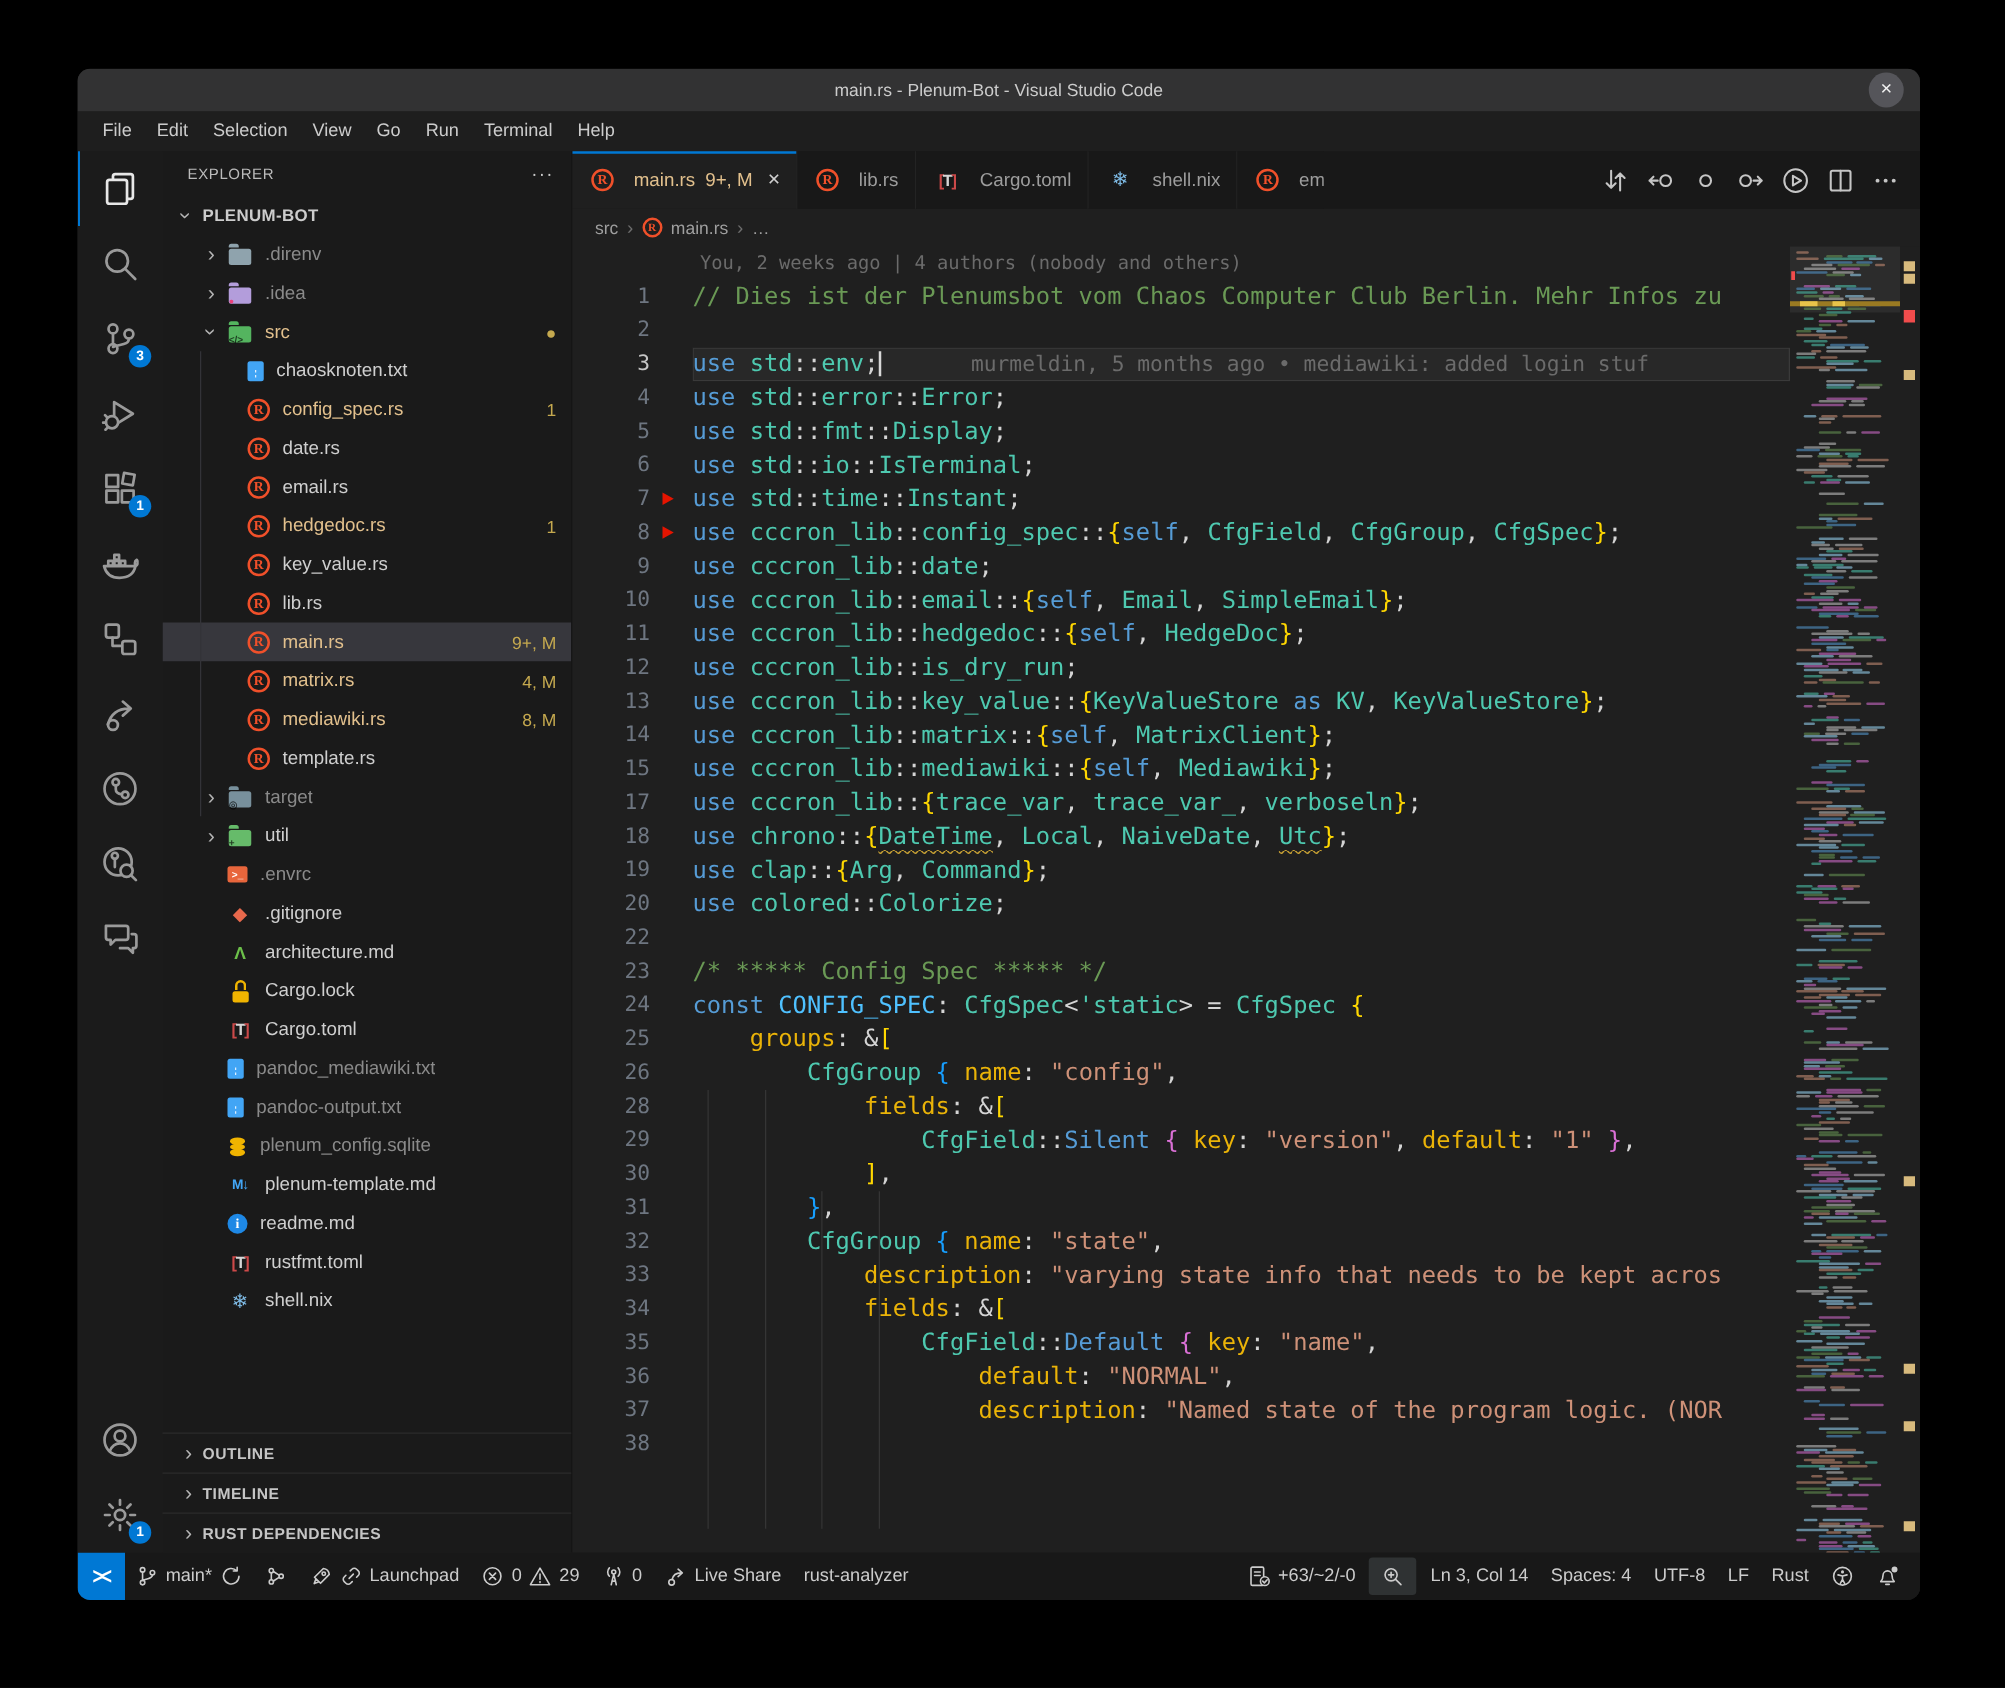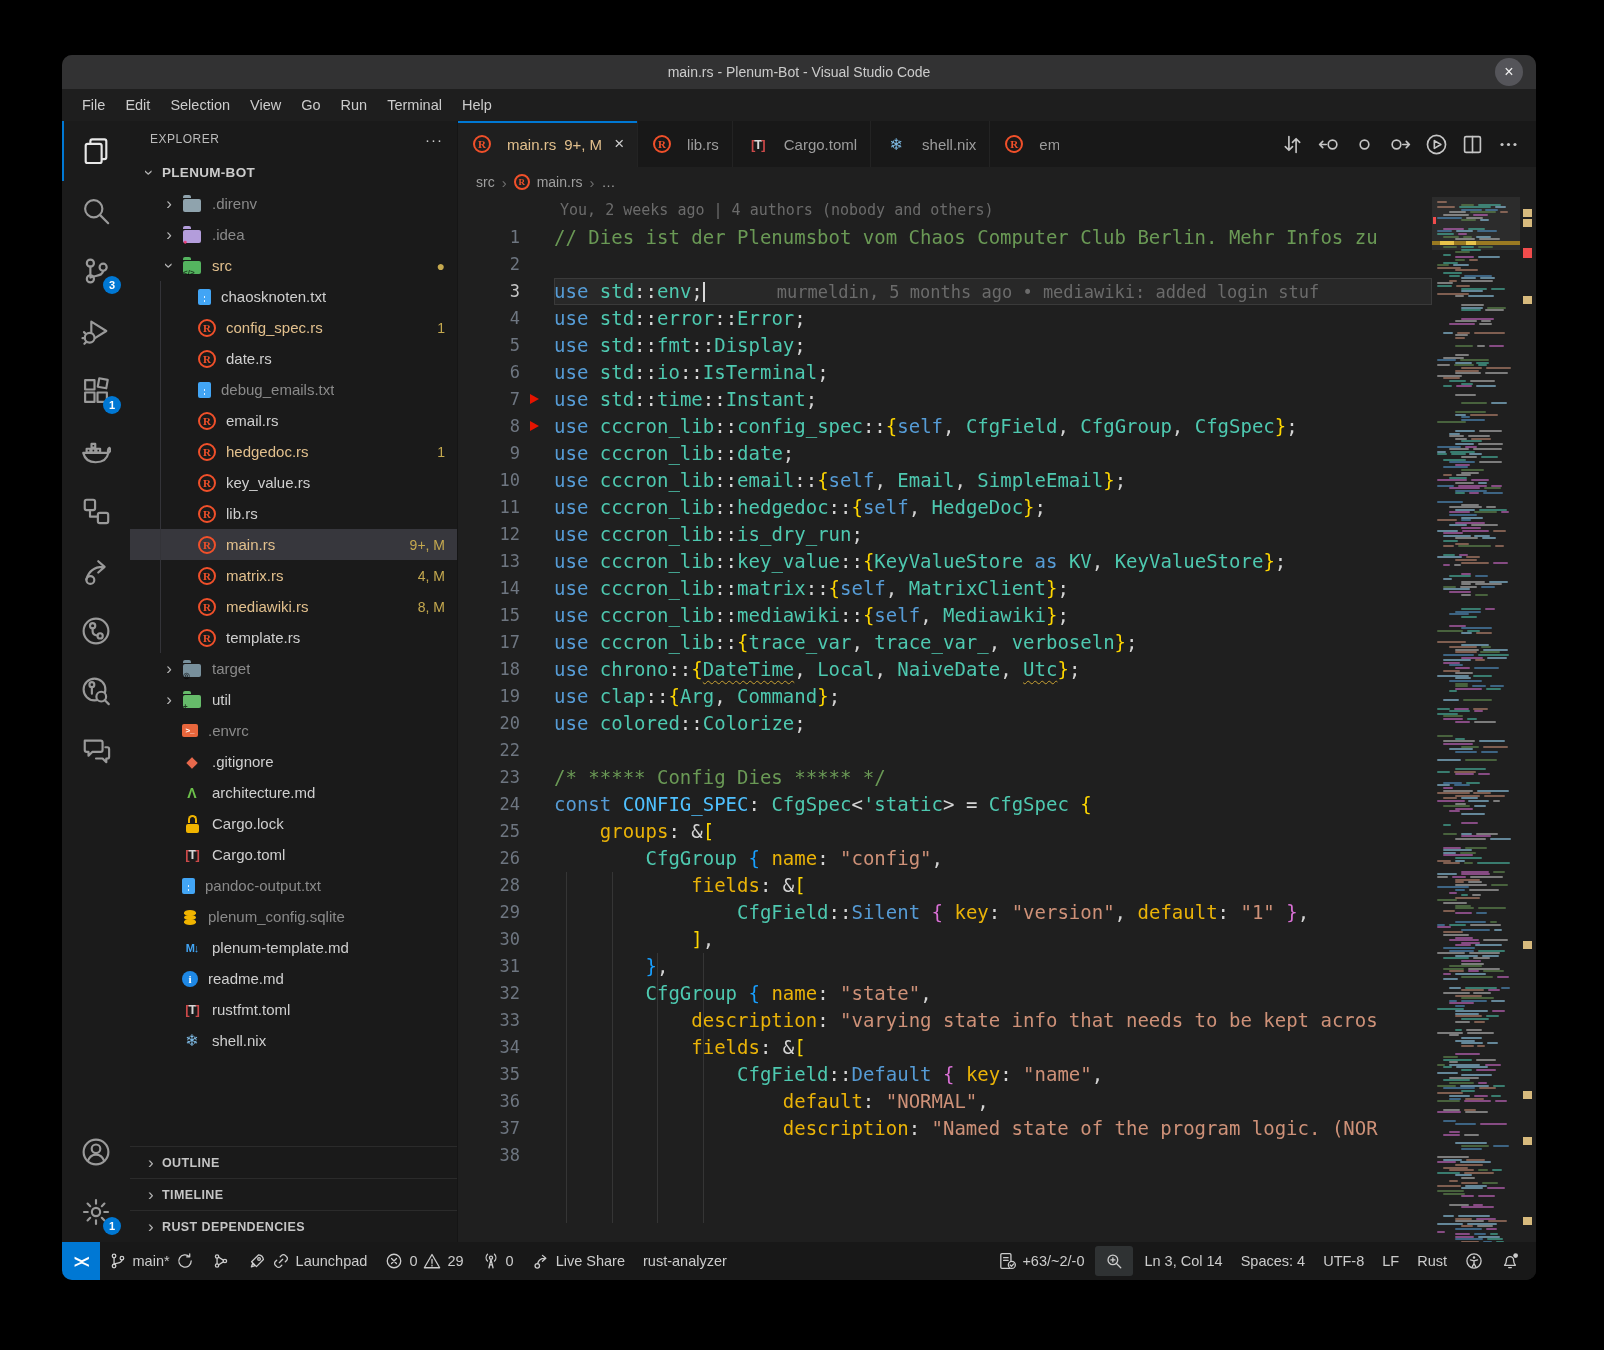--- a/index.html
+++ b/index.html
@@ -285,27 +285,20 @@
           <div class="trow" style="padding-left:66px">
             <span class="fi icon-rust">R</span>
             <span class="tlabel c-mod">config_spec.rs</span>
             <span class="tbadge">1</span>
           </div>
           <div class="trow" style="padding-left:66px">
             <span class="fi icon-rust">R</span>
             <span class="tlabel c-norm">date.rs</span>
           </div>
           <div class="trow" style="padding-left:66px">
-            <span class="fi icon-doc">
-              <i></i>
-              <i></i>
-            </span>
-            <span class="tlabel c-dim">debug_emails.txt</span>
-          </div>
-          <div class="trow" style="padding-left:66px">
             <span class="fi icon-rust">R</span>
             <span class="tlabel c-norm">email.rs</span>
           </div>
           <div class="trow" style="padding-left:66px">
             <span class="fi icon-rust">R</span>
             <span class="tlabel c-mod">hedgedoc.rs</span>
             <span class="tbadge">1</span>
           </div>
           <div class="trow" style="padding-left:66px">
             <span class="fi icon-rust">R</span>
@@ -372,20 +365,28 @@
             <span class="tlabel c-norm">Cargo.lock</span>
           </div>
           <div class="trow" style="padding-left:28px">
             <span class="chev"></span>
             <span class="fi icon-toml">
               <b>[</b>
               <span>T</span>
               <b>]</b>
             </span>
             <span class="tlabel c-norm">Cargo.toml</span>
+          </div>
+          <div class="trow" style="padding-left:28px">
+            <span class="chev"></span>
+            <span class="fi icon-doc">
+              <i></i>
+              <i></i>
+            </span>
+            <span class="tlabel c-dim">pandoc_mediawiki.txt</span>
           </div>
           <div class="trow" style="padding-left:28px">
             <span class="chev"></span>
             <span class="fi icon-doc">
               <i></i>
               <i></i>
             </span>
             <span class="tlabel c-dim">pandoc-output.txt</span>
           </div>
           <div class="trow" style="padding-left:28px">
@@ -598,21 +599,21 @@
             <div class="row">
               <span class="ln">20</span>
               <span class="codec"><span class="kw">use</span><span class="pn"> </span><span class="ty">colored</span><span class="pn">::</span><span class="ty">Colorize</span><span class="pn">;</span></span>
             </div>
             <div class="row">
               <span class="ln">22</span>
               <span class="codec"></span>
             </div>
             <div class="row">
               <span class="ln">23</span>
-              <span class="codec"><span class="cm">/* ***** Config Dies ***** */</span></span>
+              <span class="codec"><span class="cm">/* ***** Config Spec ***** */</span></span>
             </div>
             <div class="row">
               <span class="ln">24</span>
               <span class="codec"><span class="kw">const</span><span class="pn"> </span><span class="cn">CONFIG_SPEC</span><span class="pn">: </span><span class="ty">CfgSpec</span><span class="pn">&lt;</span><span class="ty">'static</span><span class="pn">&gt; = </span><span class="ty">CfgSpec</span><span class="pn"> </span><span class="b1">{</span></span>
             </div>
             <div class="row">
               <span class="ln">25</span>
               <span class="codec"><span class="pn">    </span><span class="prop">groups</span><span class="pn">: &amp;</span><span class="b1">[</span></span>
             </div>
             <div class="row">

